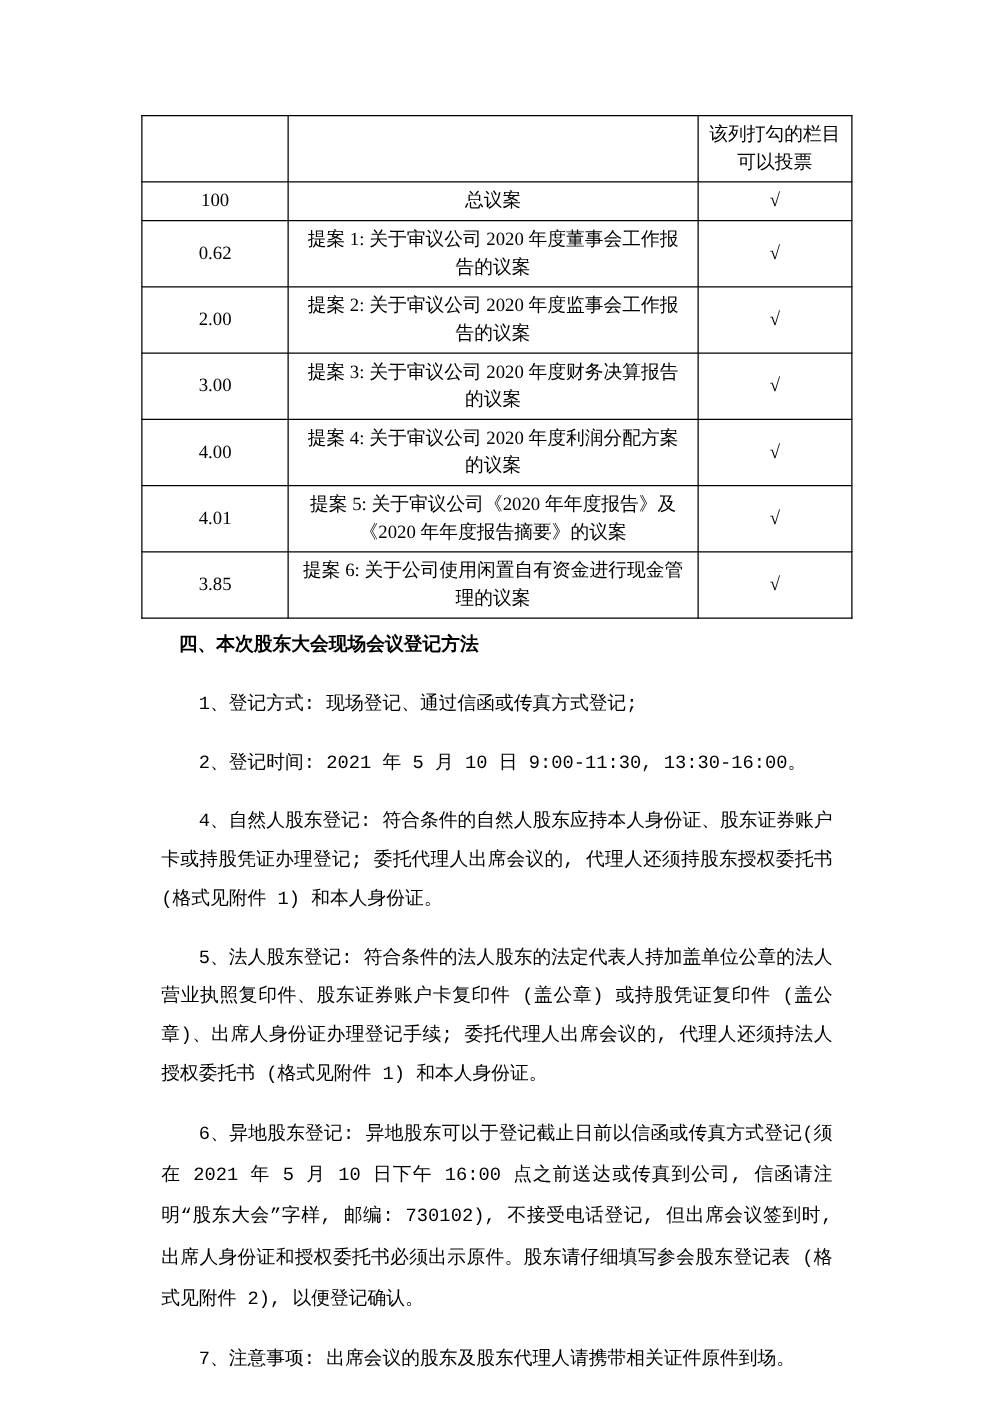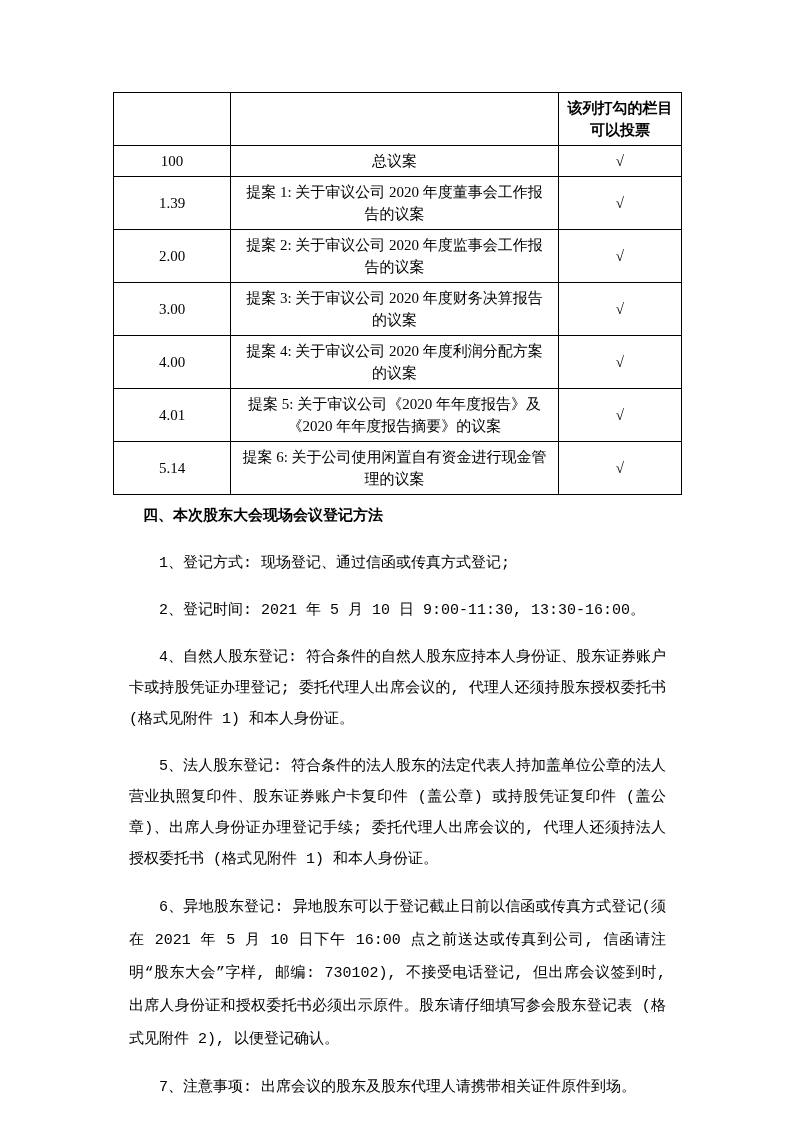--- a/index.html
+++ b/index.html
@@ -22,21 +22,21 @@
     font-size: 15px;
   }
   table.vote-table th,
   table.vote-table td {
     border: 1px solid #000000;
     padding: 4px 8px;
     line-height: 22px;
     vertical-align: middle;
     word-break: break-word;
   }
-  th.vote-header { font-weight: bold; text-align: center; }
+  th.vote-header { font-weight: normal; text-align: center; }
   td.c1 { text-align: center; }
   td.c2 { text-align: center; }
   td.c2.center { text-align: center; }
   td.c3 { text-align: center; }
   .body-text { width: 569px; font-family: Liberation Mono, monospace; }
   h3.sec-heading {
     font-size: 15px;
     font-weight: bold;
     line-height: 31px;
     margin: 6px 0 0 0;
@@ -69,21 +69,21 @@
         <th class="vote-header">该列打勾的栏目可以投票</th>
       </tr>
     </thead>
     <tbody>
       <tr>
         <td class="c1">100</td>
         <td class="c2 center">总议案</td>
         <td class="c3">√</td>
       </tr>
       <tr>
-        <td class="c1">1.39</td>
+        <td class="c1">0.62</td>
         <td class="c2">提案 1: 关于审议公司 2020 年度董事会工作报告的议案</td>
         <td class="c3">√</td>
       </tr>
       <tr>
         <td class="c1">2.00</td>
         <td class="c2">提案 2: 关于审议公司 2020 年度监事会工作报告的议案</td>
         <td class="c3">√</td>
       </tr>
       <tr>
         <td class="c1">3.00</td>
@@ -94,21 +94,21 @@
         <td class="c1">4.00</td>
         <td class="c2">提案 4: 关于审议公司 2020 年度利润分配方案的议案</td>
         <td class="c3">√</td>
       </tr>
       <tr>
         <td class="c1">4.01</td>
         <td class="c2">提案 5: 关于审议公司《2020 年年度报告》及《2020 年年度报告摘要》的议案</td>
         <td class="c3">√</td>
       </tr>
       <tr>
-        <td class="c1">5.14</td>
+        <td class="c1">3.85</td>
         <td class="c2">提案 6: 关于公司使用闲置自有资金进行现金管理的议案</td>
         <td class="c3">√</td>
       </tr>
     </tbody>
   </table>
 
   <div class="body-text">
     <h3 class="sec-heading">四、本次股东大会现场会议登记方法</h3>
     <p class="para">1、登记方式: 现场登记、通过信函或传真方式登记;</p>
     <p class="para">2、登记时间: 2021 年 5 月 10 日 9:00-11:30, 13:30-16:00。</p>

